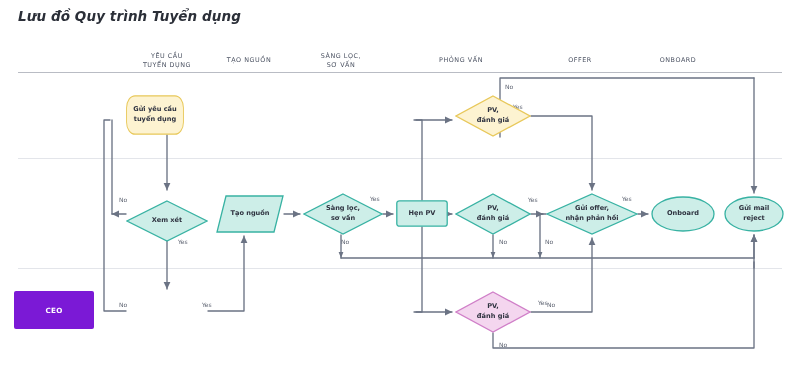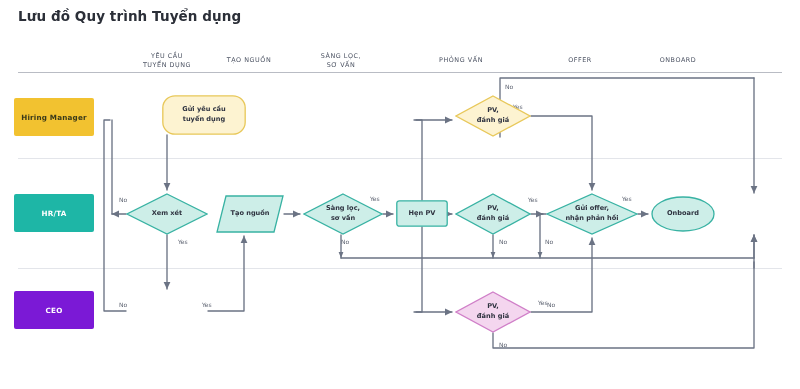--- a/index.html
+++ b/index.html
@@ -22,20 +22,21 @@
   }
   #title {
     position: absolute;
     left: 18px;
     top: 8px;
     font-size: 13.5px;
     font-weight: 700;
     color: #2b2f38;
     letter-spacing: 0.1px;
     white-space: nowrap;
+    font-style: italic;
   }
   .col-head {
     position: absolute;
     font-size: 6.4px;
     font-weight: 400;
     color: #4a5161;
     letter-spacing: 0.55px;
     text-align: center;
     line-height: 1.45;
     text-transform: uppercase;
@@ -165,47 +166,41 @@
 
   <div class="col-head" style="left:127px; top:52px; width:80px;">YÊU CẦU
 TUYỂN DỤNG</div>
   <div class="col-head" style="left:209px; top:56px; width:80px;">TẠO NGUỒN</div>
   <div class="col-head" style="left:301px; top:52px; width:80px;">SÀNG LỌC,
 SƠ VẤN</div>
   <div class="col-head" style="left:421px; top:56px; width:80px;">PHỎNG VẤN</div>
   <div class="col-head" style="left:540px; top:56px; width:80px;">OFFER</div>
   <div class="col-head" style="left:638px; top:56px; width:80px;">ONBOARD</div>
 
-  <div class="lane-chip" style="left:14px; top:98px; width:80px; height:38px; background:#f2c230; color:#3a3a1a;">
-    <span>Hiring Manager</span>
-  </div>
-  <div class="lane-chip" style="left:14px; top:194px; width:80px; height:38px; background:#1eb6a6; color:#ffffff;">
-    <span>HR/TA</span>
-  </div>
   <div class="lane-chip" style="left:14px; top:291px; width:80px; height:38px; background:#7b19d6; color:#ffffff;">
     <span>CEO</span>
   </div>
 
-  <div class="node" style="left:126px; top:95px; width:84px; height:40px;margin-left:36px;">
+  <div class="node" style="left:126px; top:95px; width:58px; height:40px;">
     <svg class="shape-svg" viewBox="0 0 82 40" preserveAspectRatio="none">
         <rect x="0.8" y="0.8" width="80.4" height="38.4" rx="12" ry="12" fill="#fdf3d1" stroke="#e8c85a" stroke-width="1.3"></rect>
       </svg>
     <span class="node-label">Gửi yêu cầu
 tuyển dụng</span>
   </div>
 
   <div class="node" style="left:455px; top:95px; width:76px; height:42px;">
     <svg class="shape-svg" viewBox="0 0 76 42" preserveAspectRatio="none">
         <polygon points="38,1 75,21 38,41 1,21" fill="#fdf3d1" stroke="#e8c85a" stroke-width="1.3"></polygon>
       </svg>
     <span class="node-label">PV,
 đánh giá</span>
   </div>
 
-  <div class="node" style="left:126px; top:193px; width:82px; height:42px;">
+  <div class="node" style="left:126px; top:200px; width:82px; height:42px;">
     <svg class="shape-svg" viewBox="0 0 82 42" preserveAspectRatio="none">
         <polygon points="41,1 81,21 41,41 1,21" fill="#cdeee8" stroke="#38b2a3" stroke-width="1.3"></polygon>
       </svg>
     <span class="node-label">Xem xét</span>
   </div>
 
   <div class="node" style="left:216px; top:195px; width:68px; height:38px;">
     <svg class="shape-svg" viewBox="0 0 68 38" preserveAspectRatio="none">
         <polygon points="10,1 67,1 58,37 1,37" fill="#cdeee8" stroke="#38b2a3" stroke-width="1.3"></polygon>
       </svg>
@@ -243,20 +238,27 @@
 nhận phản hồi</span>
   </div>
 
   <div class="node" style="left:651px; top:196px; width:64px; height:36px;">
     <svg class="shape-svg" viewBox="0 0 64 36" preserveAspectRatio="none">
         <ellipse cx="32" cy="18" rx="31" ry="17" fill="#cdeee8" stroke="#38b2a3" stroke-width="1.3"></ellipse>
       </svg>
     <span class="node-label">Onboard</span>
   </div>
 
+  <div class="node" style="left:724px; top:196px; width:60px; height:36px;">
+    <svg class="shape-svg" viewBox="0 0 60 36" preserveAspectRatio="none">
+        <ellipse cx="30" cy="18" rx="29" ry="17" fill="#cdeee8" stroke="#38b2a3" stroke-width="1.3"></ellipse>
+      </svg>
+    <span class="node-label">Gửi mail
+reject</span>
+  </div>
 
 
   <div class="node" style="left:455px; top:291px; width:76px; height:42px;">
     <svg class="shape-svg" viewBox="0 0 76 42" preserveAspectRatio="none">
         <polygon points="38,1 75,21 38,41 1,21" fill="#f4d6ef" stroke="#d07fc8" stroke-width="1.3"></polygon>
       </svg>
     <span class="node-label">PV,
 đánh giá</span>
   </div>
 

